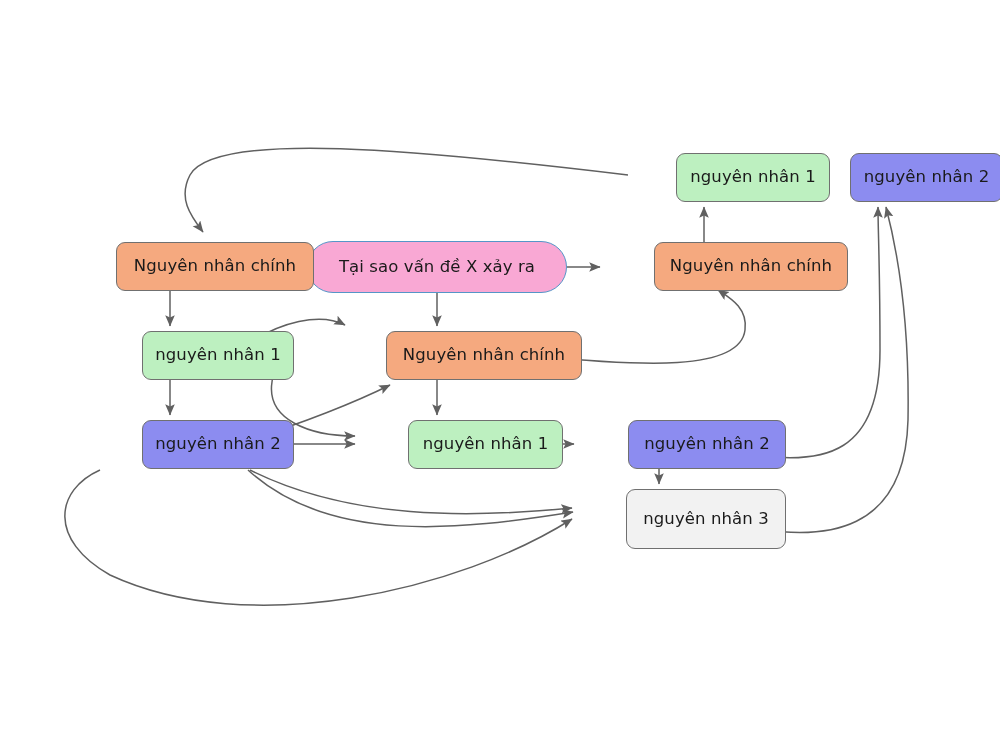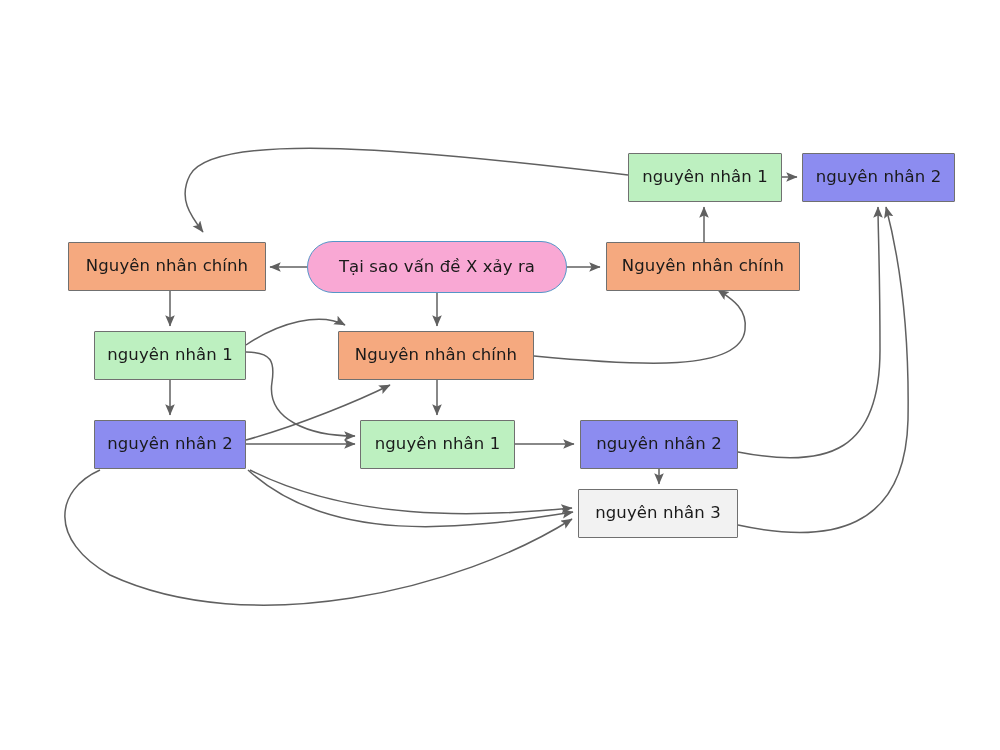--- a/index.html
+++ b/index.html
@@ -35,21 +35,22 @@
     color: #1a1a1a;
     line-height: 1;
     white-space: nowrap;
     letter-spacing: 0.1px;
   }
   .node.root {
     border-radius: 26px;
     border: 1px solid #5596c8;
   }
   .node.rect {
-    border-radius: 1px;
+    border-radius: 9px;
+    margin-left: 48px;
   }
 </style>
 </head>
 <body>
 
 <div id="canvas">
   <svg id="edges" viewBox="0 0 1000 750" xmlns="http://www.w3.org/2000/svg">
     <defs>
       <marker id="arrow" markerWidth="9" markerHeight="9" refX="7.2" refY="3.2" orient="auto" markerUnits="strokeWidth">
         <path d="M0,0 L7.6,3.2 L0,6.4 L1.6,3.2 z" fill="#606060"></path>
@@ -83,15 +84,15 @@
       <div class="node root" style="left: 307px; top: 241px; width: 260px; height: 52px; background: #f9a8d4; border-color: rgb(85, 150, 200);">Tại sao vấn đề X xảy ra</div>
       <div class="node rect" style="left: 68px; top: 242px; width: 198px; height: 49px; background: rgb(245, 169, 127); border-color: rgb(112, 112, 112);">Nguyên nhân chính</div>
       <div class="node rect" style="left: 606px; top: 242px; width: 194px; height: 49px; background: rgb(245, 169, 127); border-color: rgb(112, 112, 112);">Nguyên nhân chính</div>
       <div class="node rect" style="left: 338px; top: 331px; width: 196px; height: 49px; background: rgb(245, 169, 127); border-color: rgb(112, 112, 112);">Nguyên nhân chính</div>
       <div class="node rect" style="left: 628px; top: 153px; width: 154px; height: 49px; background: rgb(189, 240, 192); border-color: rgb(112, 112, 112);">nguyên nhân 1</div>
       <div class="node rect" style="left: 802px; top: 153px; width: 153px; height: 49px; background: rgb(140, 140, 240); border-color: rgb(112, 112, 112);">nguyên nhân 2</div>
       <div class="node rect" style="left: 94px; top: 331px; width: 152px; height: 49px; background: rgb(189, 240, 192); border-color: rgb(112, 112, 112);">nguyên nhân 1</div>
       <div class="node rect" style="left: 94px; top: 420px; width: 152px; height: 49px; background: rgb(140, 140, 240); border-color: rgb(112, 112, 112);">nguyên nhân 2</div>
       <div class="node rect" style="left: 360px; top: 420px; width: 155px; height: 49px; background: rgb(189, 240, 192); border-color: rgb(112, 112, 112);">nguyên nhân 1</div>
       <div class="node rect" style="left: 580px; top: 420px; width: 158px; height: 49px; background: rgb(140, 140, 240); border-color: rgb(112, 112, 112);">nguyên nhân 2</div>
-      <div class="node rect" style="left: 578px; top: 489px; width: 160px; height: 49px; background: rgb(242, 242, 242); border-color: rgb(112, 112, 112);">nguyên nhân 3</div>
+      <div class="node rect" style="left: 578px; top: 489px; width: 160px; height: 60px; background: rgb(242, 242, 242); border-color: rgb(112, 112, 112);">nguyên nhân 3</div>
     </div>
 </div>
 
 </body></html>

